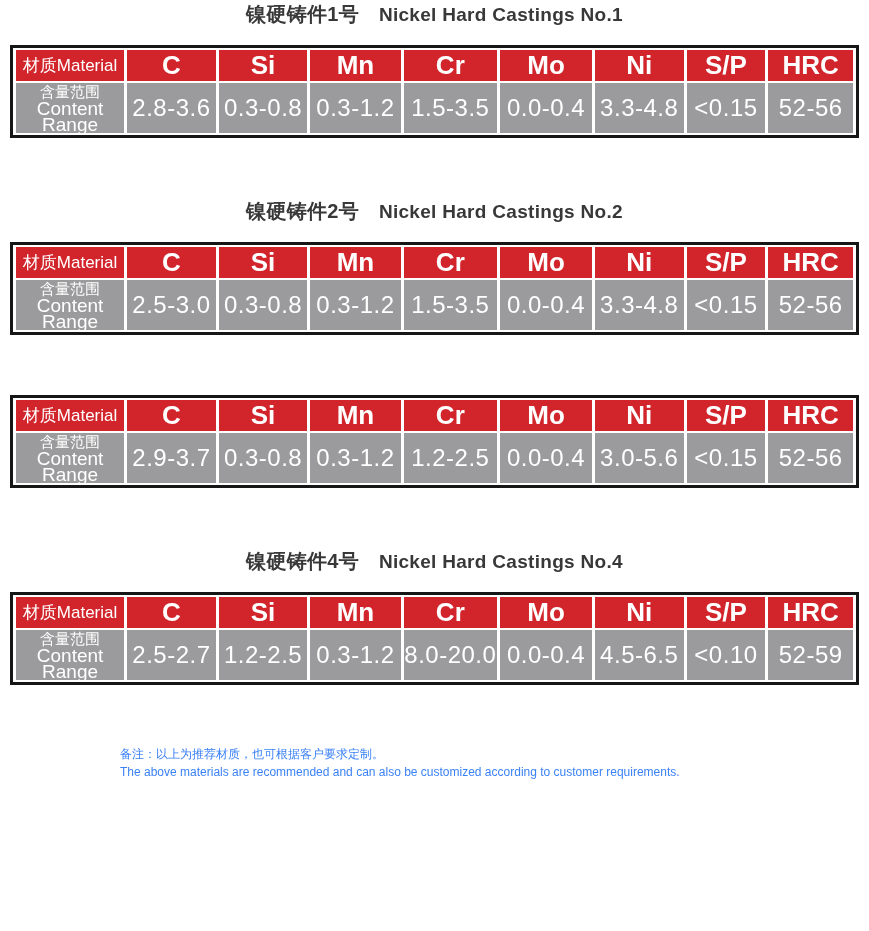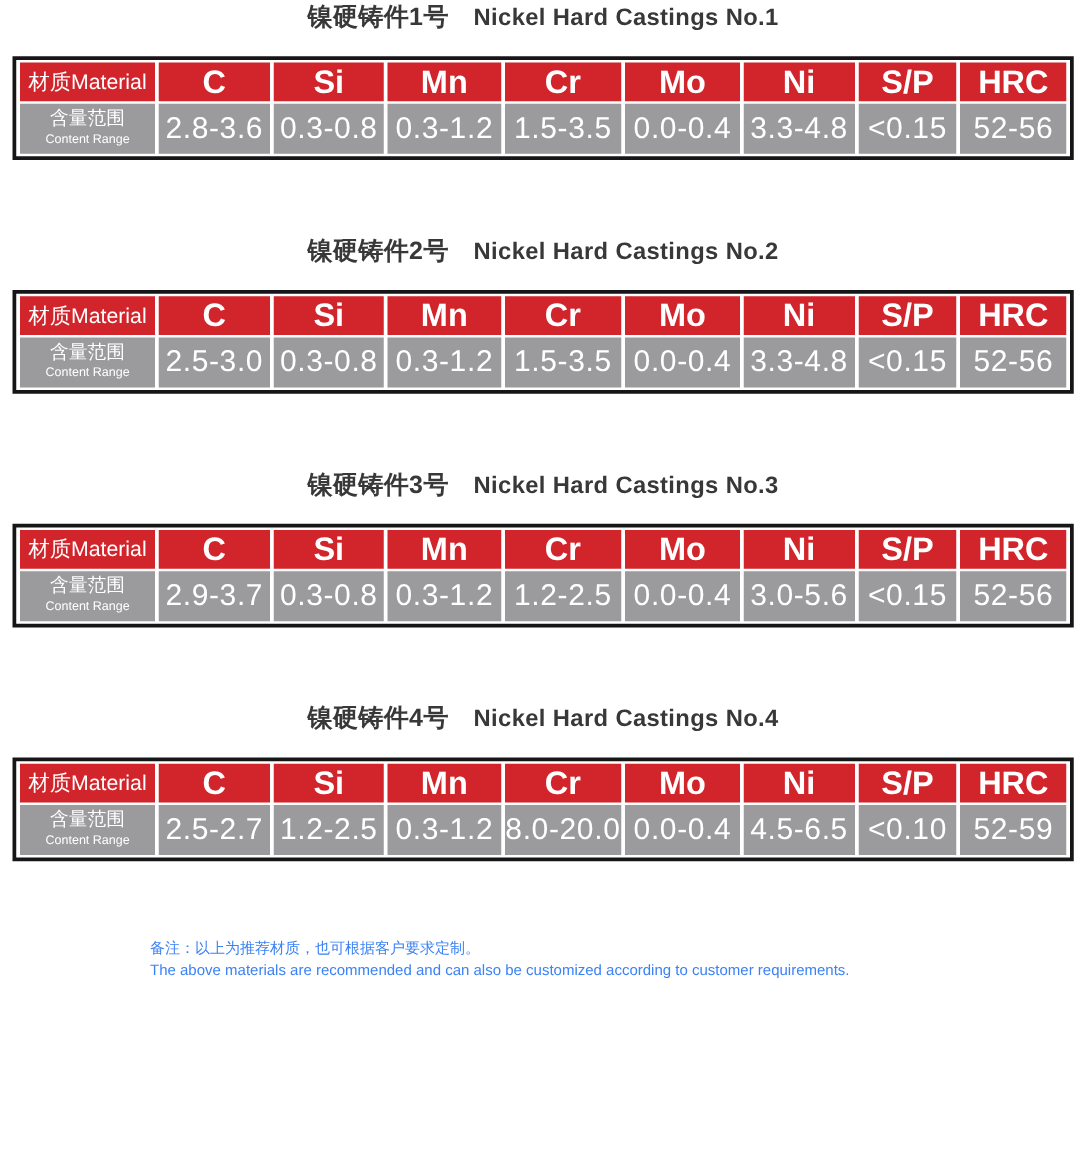--- a/index.html
+++ b/index.html
@@ -43,21 +43,21 @@
   .mat-cell { font-size: 17px; font-weight: 400; }
   .el-cell  { font-size: 26px; font-weight: 700; }
 
   .val-row td {
     background: #9b9b9d;
     color: #ffffff;
     height: 40px;
   }
   .val-cell { font-size: 24px; font-weight: 400; letter-spacing: 0.5px; }
   .range-cell .range-zh { font-size: 15px; line-height: 18px; }
-  .range-cell .range-en { font-size: 10px; line-height: 16px; }
+  .range-cell .range-en { font-size: 19px; line-height: 16px; }
 
   .note {
     margin: 10px 0 0 120px;
     color: #3b82f6;
     font-size: 12px;
     line-height: 1.5;
   }
 </style>
 </head>
 <body>
@@ -152,24 +152,20 @@
         <td class="val-cell">0.0-0.4</td>
         <td class="val-cell">3.3-4.8</td>
         <td class="val-cell">&lt;0.15</td>
         <td class="val-cell">52-56</td>
       </tr>
     </tbody>
       </table>
   </section>
 
   <section class="section">
-    <h2 class="tbl-title">
-      <span class="zh">镍硬铸件3号</span>
-      <span class="en">Nickel Hard Castings No.3</span>
-    </h2>
     <table class="spec-table">
       <colgroup>
         <col style="width:13.3%">
           <col style="width:10.9%">
           <col style="width:10.9%">
           <col style="width:11.1%">
         <col style="width:11.5%">
           <col style="width:11.3%">
           <col style="width:10.9%">
           <col style="width:9.7%">

